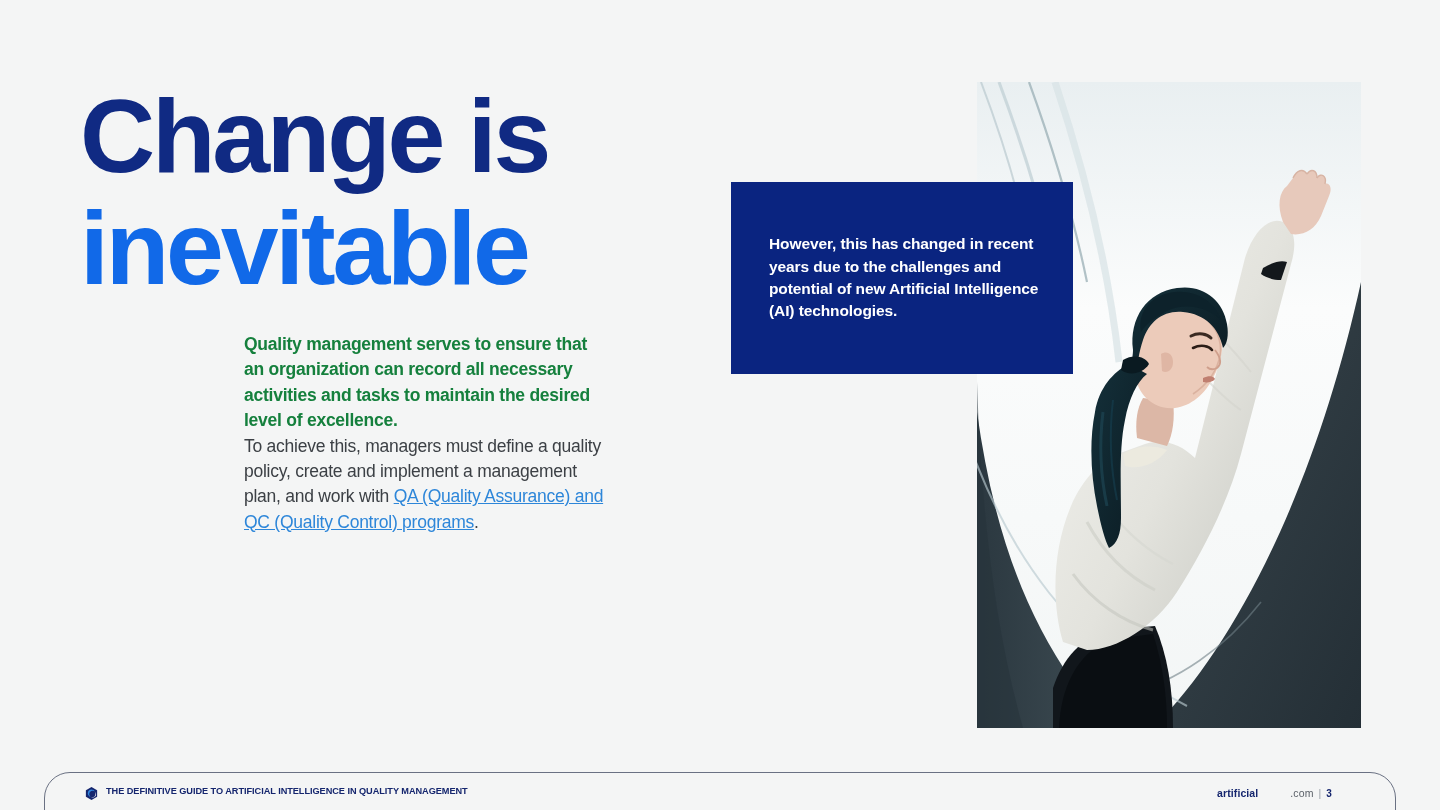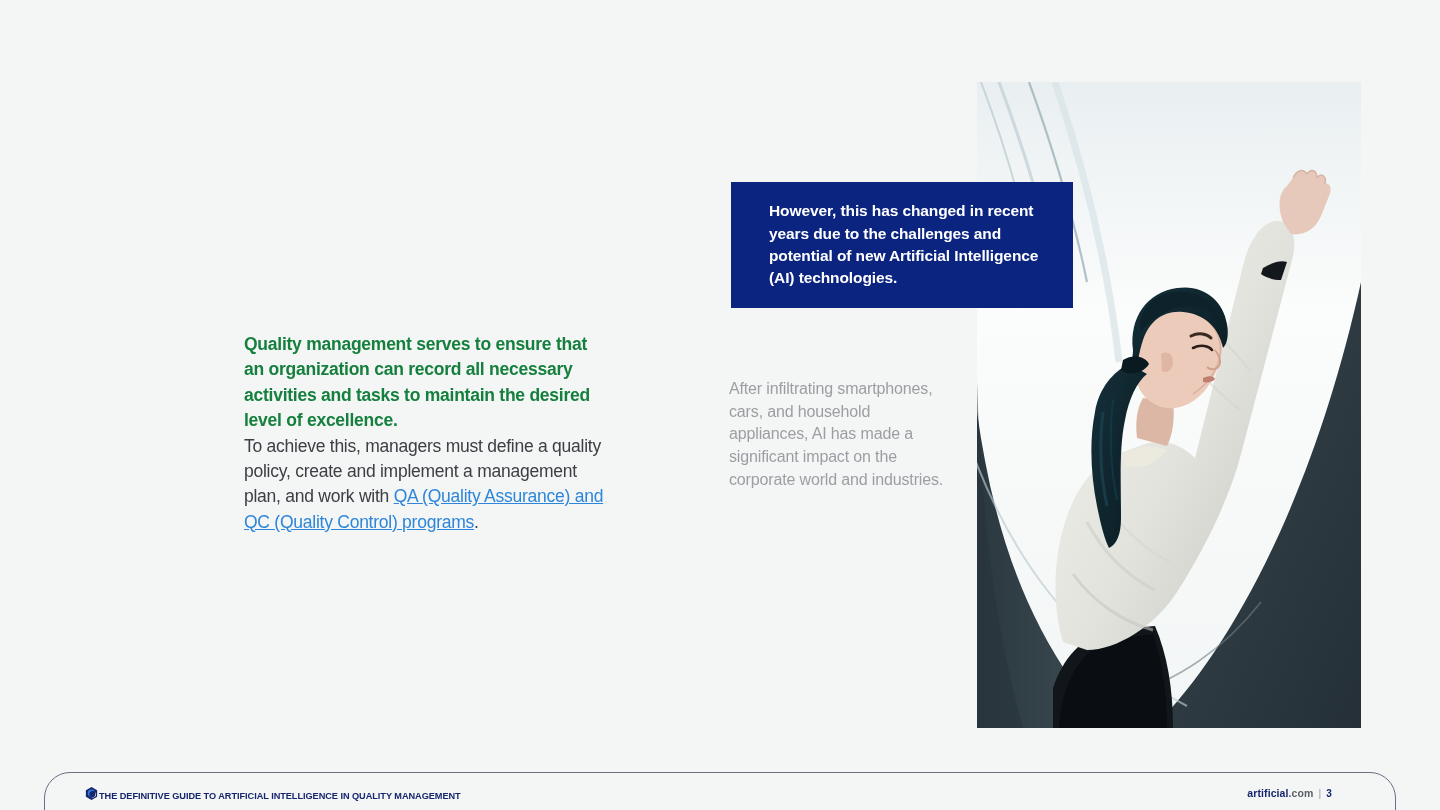--- a/index.html
+++ b/index.html
@@ -71,21 +71,21 @@
     background: #2e3a42;
   }
   .photo svg { display: block; width: 100%; height: 100%; }
 
   
   .callout {
     position: absolute;
     left: 731px;
     top: 182px;
     width: 342px;
-    height: 126px;
+    height: 192px;
     background: #0a2480;
     display: flex;
     align-items: center;
   }
   .callout-text {
     color: #ffffff;
     font-size: 15.5px;
     font-weight: 700;
     line-height: 1.44;
     letter-spacing: -0.1px;
@@ -118,21 +118,22 @@
     border: 1.3px solid #6a7183;
     border-radius: 26px;
     background: transparent;
     pointer-events: none;
   }
   .footer-left {
     position: absolute;
     left: 84px;
     top: 786px;
     display: flex;
-    align-items: center;
+    align-items: flex-start;
+    gap: 7px;
   }
   .logo-mark { display: block; }
   .footer-title {
     font-size: 9.2px;
     font-weight: 700;
     letter-spacing: -0.05px;
     color: #15266e;
     white-space: nowrap;
   }
   .footer-right {
@@ -140,29 +141,33 @@
     right: 108px;
     top: 787px;
     display: flex;
     align-items: baseline;
     gap: 5px;
     font-size: 10.5px;
     color: #4a4f58;
     letter-spacing: 0.1px;
   }
   .footer-right .brand { font-weight: 700; color: #15266e; }
-  .footer-right .tld { font-weight: 700; color: #5a6068; }
+  .footer-right .tld { font-weight: 400; color: #5a6068; padding-left: 32px; }
   .footer-right .sep { color: #9aa0a8; font-weight: 400; }
   .footer-right .pagenum { font-weight: 700; color: #15266e; font-size: 10px; }
 </style>
 </head>
 <body>
 
 <div class="slide">
 
+  <h1 class="headline">
+    <span class="line1">Change is</span>
+    <span class="line2">inevitable</span>
+  </h1>
 
   <div class="left-col">
     <p class="lead">Quality management serves to ensure that an organization can record all necessary activities and tasks to maintain the desired level of excellence.</p>
     <p class="para"><span>To achieve this, managers must define a quality policy, create and implement a management plan, and work with </span><a class="link" href="#">QA (Quality Assurance) and QC (Quality Control) programs</a><span>.</span></p>
   </div>
 
   <div class="photo">
     <svg viewBox="0 0 384 646" preserveAspectRatio="xMidYMid slice">
       <defs>
         <linearGradient id="gLight" x1="0" y1="0" x2="0" y2="1">
@@ -284,21 +289,20 @@
         <path d="M146,278 C 156,272 168,274 172,282 C 166,292 152,294 144,288 Z" fill="#0a1a21"></path>
       </g>
     </svg>
   </div>
 
   <div class="callout">
     <p class="callout-text">However, this has changed in recent years due to the challenges and potential of new Artificial Intelligence (AI) technologies.</p>
   </div>
 
   <div class="right-col">
-    <p class="gray-para">After infiltrating smartphones, cars, and household appliances, AI has made a significant impact on the corporate world and industries.</p>
   </div>
 
   <div class="footer-frame"></div>
 
   <div class="footer-left">
     <span class="logo-mark">
       <svg width="15" height="15" viewBox="0 0 24 24" aria-hidden="true">
         <path d="M12 1.6 L21 6.6 V17 L12 22.4 L3 17 V6.6 Z" fill="#15266e"></path>
         <path d="M12 5.4 C 8.6 5.4 6 8 6 11.4 C 6 14.3 8 16.6 10.7 17.2 C 9.3 16.2 8.4 14.6 8.4 12.8 C 8.4 9.8 10.8 7.4 13.8 7.4 C 15.2 7.4 16.5 7.9 17.4 8.8 C 16.4 6.8 14.4 5.4 12 5.4 Z" fill="#2f86e0"></path>
         <path d="M17.6 9.6 C 18.1 10.5 18.4 11.6 18.4 12.7 C 18.4 15.7 16 18.1 13 18.1 C 12.4 18.1 11.8 18 11.3 17.8 C 12.1 18.2 13 18.4 14 18.4 C 16.9 18.4 19.3 16.3 19.3 13.7 C 19.3 12.1 18.6 10.6 17.6 9.6 Z" fill="#ffffff"></path>

